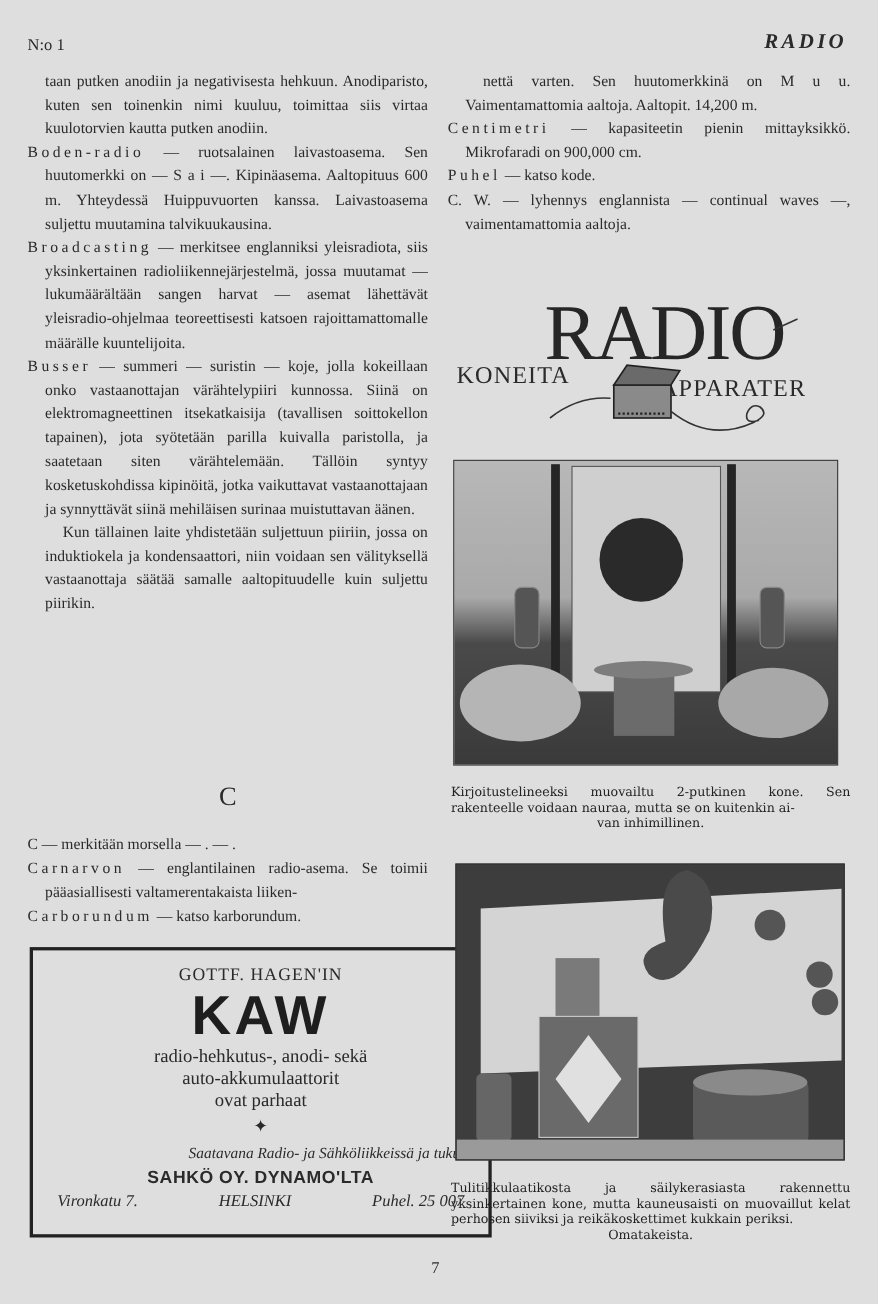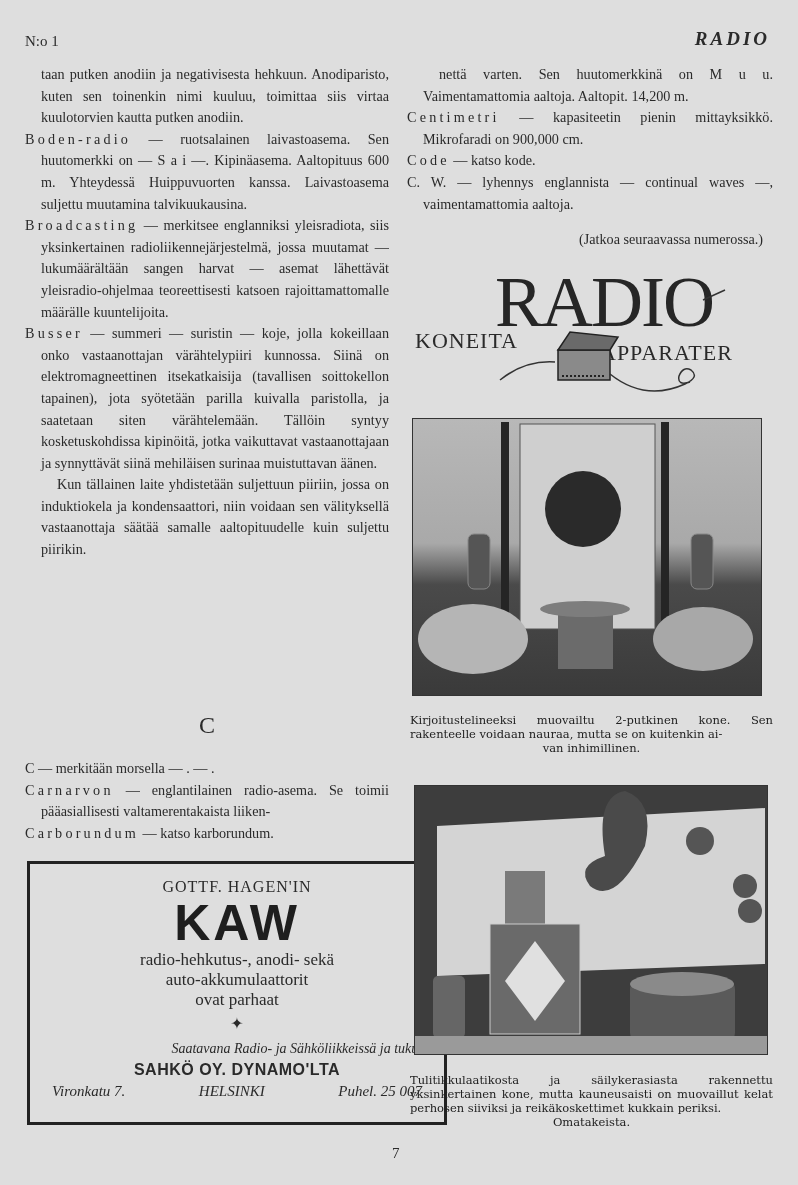--- a/index.html
+++ b/index.html
@@ -85,23 +85,22 @@
   <div class="addr">
     <span>Vironkatu 7.</span>
     <span>HELSINKI</span>
     <span>Puhel. 25 007</span>
   </div>
 </div>
 
 <div class="col col-right">
   <p class="para">nettä varten. Sen huutomerkkinä on M u u. Vaimentamattomia aaltoja. Aaltopit. 14,200 m.</p>
   <p class="entry"><span class="term">Centimetri</span><span> — kapasiteetin pienin mittayksikkö. Mikrofaradi on 900,000 cm.</span></p>
-  <p class="entry"><span class="term">Code</span><span> — katso kode.</span></p>
+  <p class="entry"><span class="term">Puhel</span><span> — katso kode.</span></p>
   <p class="entry"><span>C. W.</span><span> — lyhennys englannista — continual waves —, vaimentamattomia aaltoja.</span></p>
-  <p class="center-line">(Jatkoa seuraavassa numerossa.)</p>
 </div>
 
 <div class="logo">
   <div class="word">RADIO</div>
   <div class="koneita">KONEITA</div>
   <div class="apparater">APPARATER</div>
   <svg width="380" height="140">
     <line x1="288" y1="38" x2="310" y2="28" stroke="#333" stroke-width="1.5"></line>
     <path d="M85 118 Q110 98 140 100" stroke="#333" stroke-width="1.5" fill="none"></path>
     <rect x="143" y="88" width="52" height="30" fill="#8a8a8a" stroke="#222" stroke-width="1.5"></rect>

